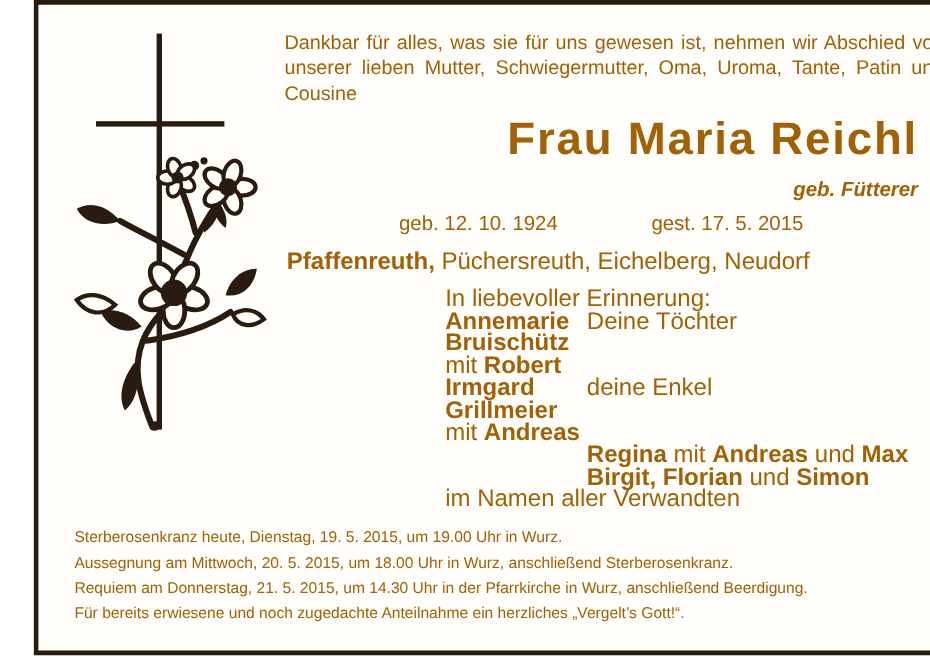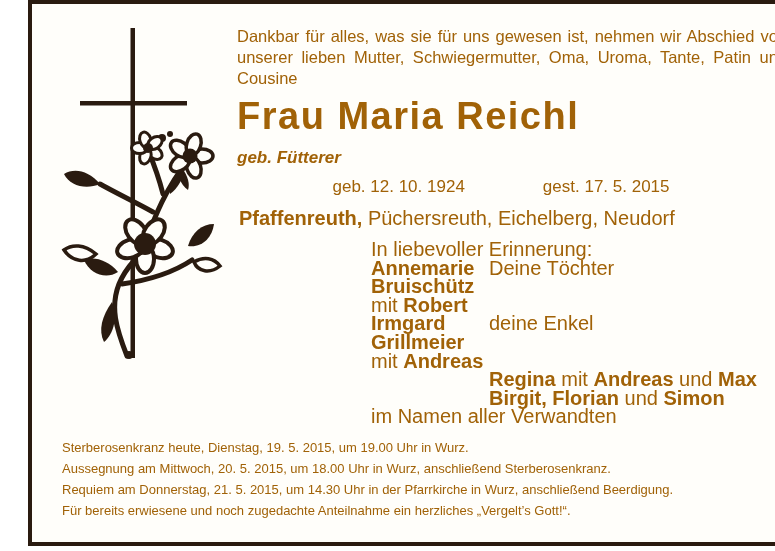--- a/index.html
+++ b/index.html
@@ -11,21 +11,21 @@
     position:absolute;left:0;top:0;right:0;bottom:5px;
     border:4px solid #2a1b10;border-right-width:7px;background:#fffefa;
     box-sizing:border-box;
   }
   .illustration{position:absolute;left:32px;top:22px;width:170px;height:340px;}
   .content{position:absolute;left:0;top:0;right:7px;}
   .intro{
     margin:26px 0 0 209px;width:550px;
     font-size:16.5px;line-height:21px;text-align:justify;hyphens:manual;
   }
-  .col{margin-left:209px;width:528px;text-align:left;}
+  .col{margin-left:209px;width:528px;text-align:right;}
   .title{margin-top:8px;font-size:38px;line-height:38px;font-weight:bold;letter-spacing:1.5px;}
   .maiden{margin-top:13px;font-size:17px;font-weight:bold;line-height:19px;font-style:italic;}
   .dates{margin-top:10px;display:flex;justify-content:center;gap:78px;font-size:17px;line-height:20px;}
   .places{margin:11px 0 0 211px;font-size:20px;line-height:20px;}
   .memoriam{margin:12px 0 0 343px;font-size:20px;line-height:18.6px;}
   .mem-grid{display:grid;grid-template-columns:118px auto;}
   .schedule{
     margin:11px 0 0 34px;width:722px;
     font-size:13px;line-height:21px;text-align:justify;hyphens:manual;
   }

